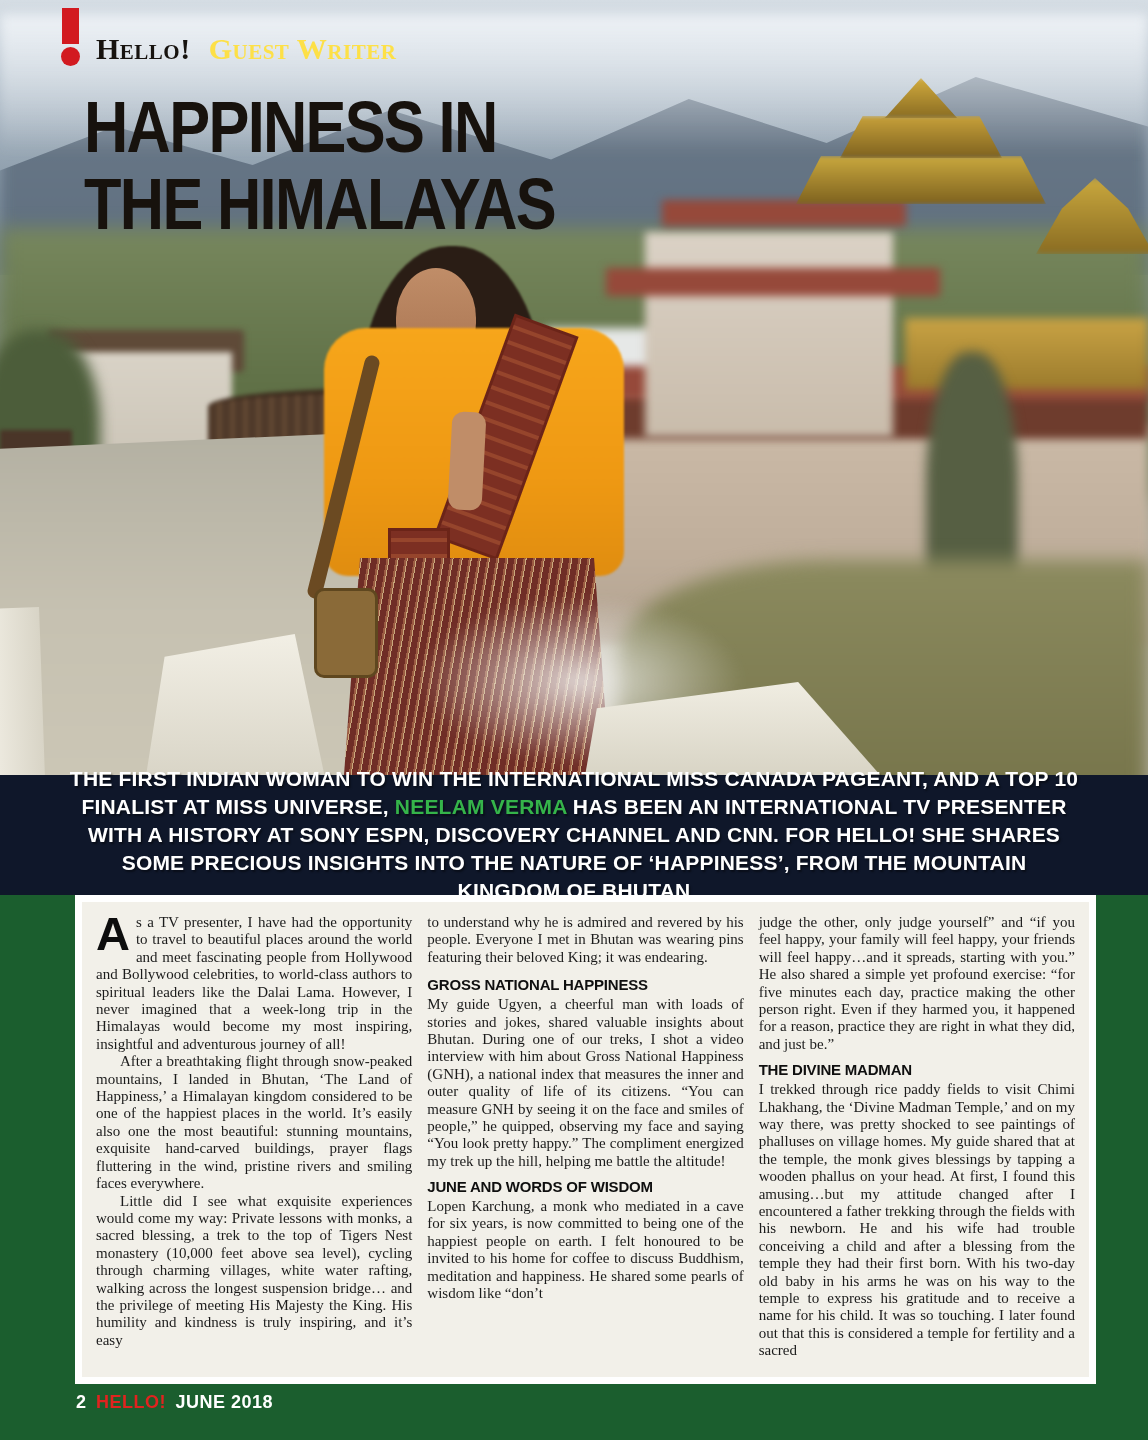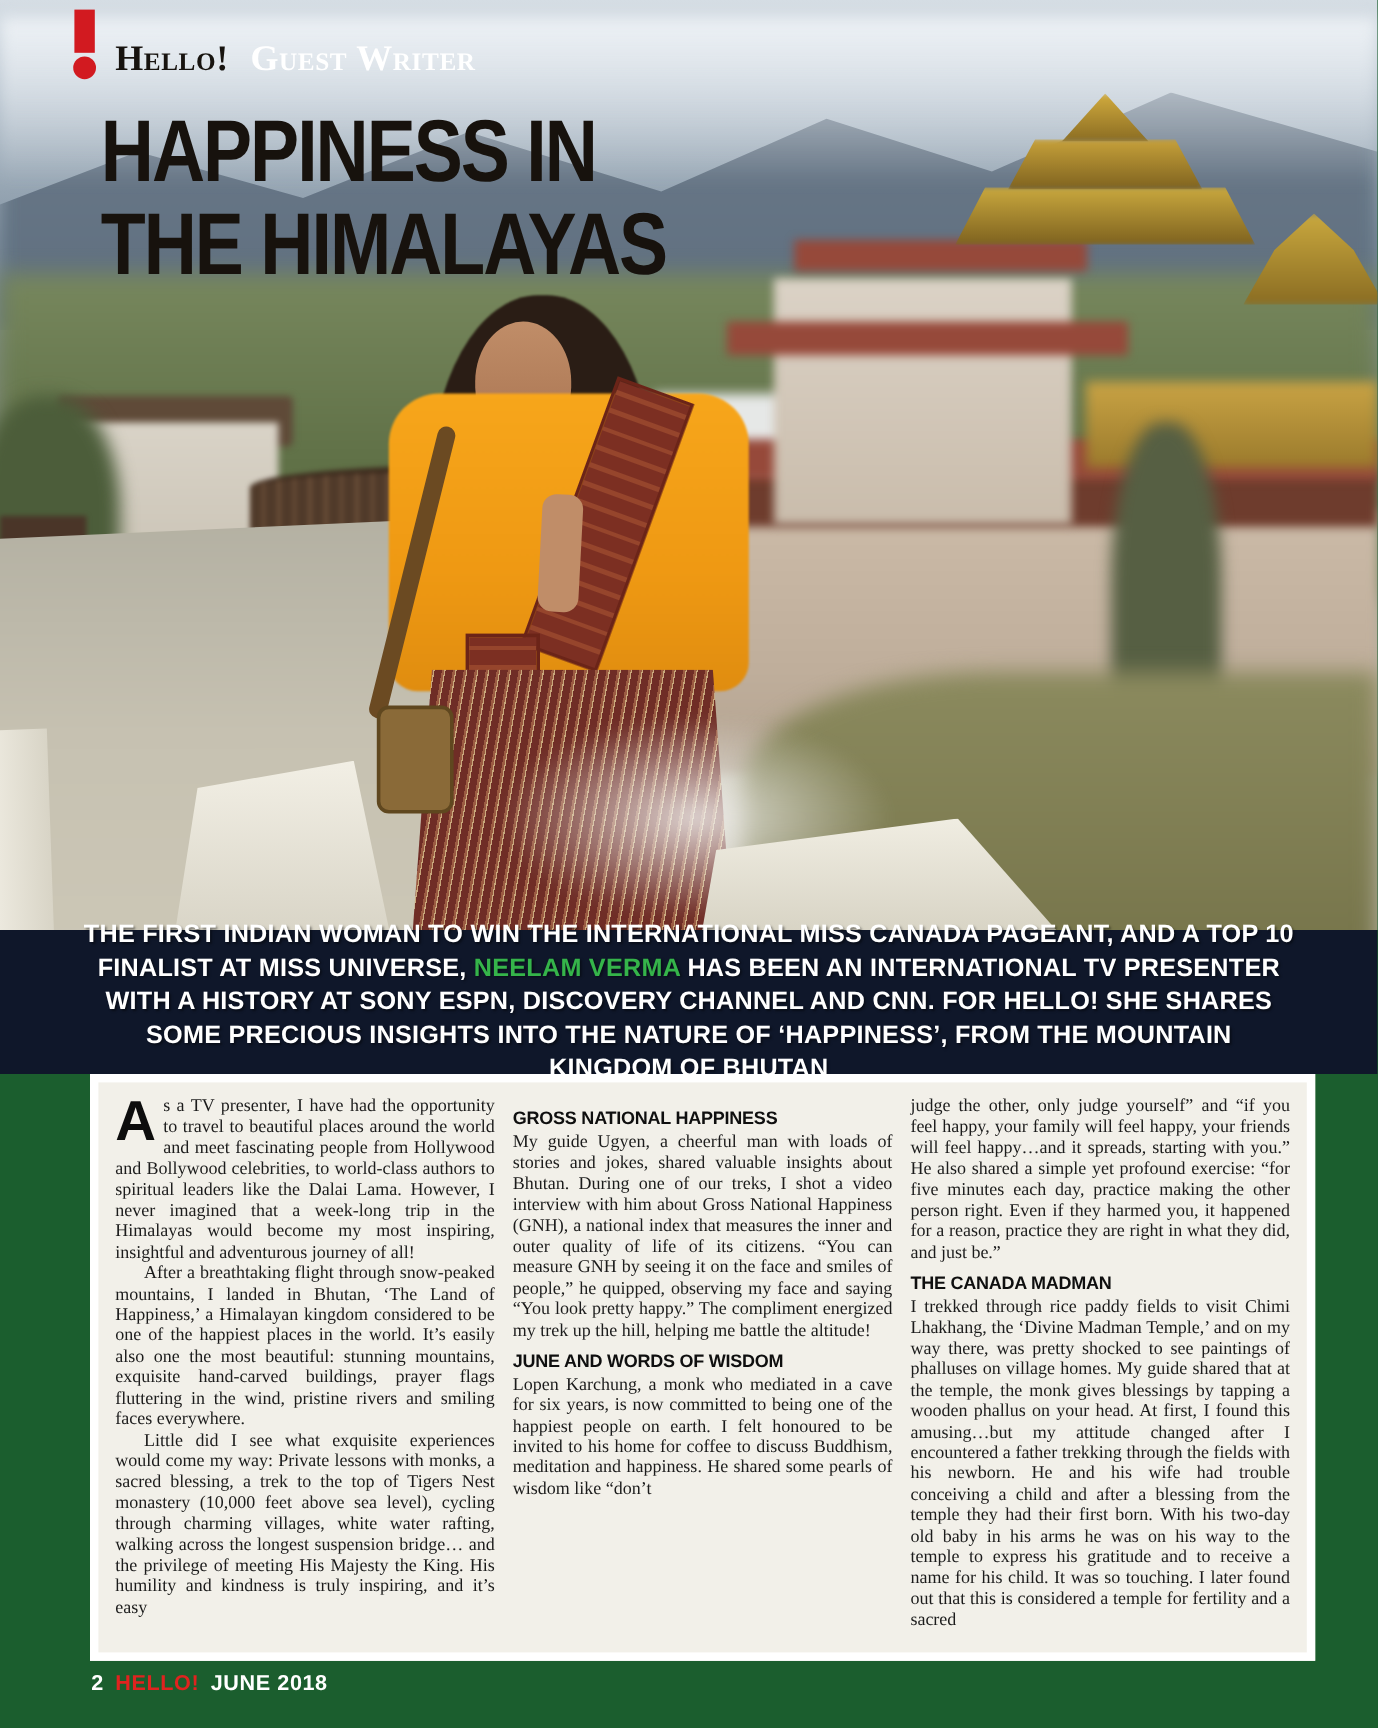--- a/index.html
+++ b/index.html
@@ -82,21 +82,21 @@
     background:linear-gradient(180deg,#f0ede2,#d8d4c5); clip-path:polygon(4% 28%,72% 0,100% 100%,0 100%); }
 
   
   .masthead { position:absolute; top:8px; left:58px; display:flex; align-items:flex-end; gap:12px; }
   .excl { position:relative; width:26px; height:58px; }
   .excl-bar { position:absolute; top:0; left:4px; width:17px; height:36px; background:#d21a20; }
   .excl-dot { position:absolute; bottom:0; left:3px; width:19px; height:19px; border-radius:50%; background:#d21a20; }
   .masthead-text { font-family:"Liberation Serif",serif; font-variant:small-caps; font-weight:bold;
     font-size:30px; line-height:1; letter-spacing:.5px; white-space:nowrap; padding-bottom:2px; }
   .mh-brand { color:#17130f; }
-  .mh-section { color:#ffffff; margin-left:10px;font-family:Liberation Serif, serif; }
+  .mh-section { color:#fde047; margin-left:10px;font-family:Liberation Serif, serif; }
 
   
   .headline { position:absolute; top:88px; left:84px; color:#17120d;
     font-weight:bold; font-size:73px; line-height:77px; letter-spacing:-2px;
     transform:scaleX(0.84); transform-origin:0 0; white-space:nowrap; }
 
   
   .banner { position:absolute; top:775px; left:0; width:1148px; height:120px; background:#0f172a;
     display:flex; align-items:center; justify-content:center; }
   .banner-text { max-width:1010px; text-align:center; color:#ffffff; font-weight:bold;
@@ -193,28 +193,29 @@
   </div>
 </div>
 
 <div class="panel">
   <div class="col">
     <p><span class="dropcap">A</span><span>s a TV presenter, I have had the opportunity to travel to beautiful places around the world and meet fascinating people from Hollywood and Bollywood celebrities, to world-class authors to spiritual leaders like the Dalai Lama. However, I never imagined that a week-long trip in the Himalayas would become my most inspiring, insightful and adventurous journey of all!</span></p>
     <p class="indent">After a breathtaking flight through snow-peaked mountains, I landed in Bhutan, ‘The Land of Happiness,’ a Himalayan kingdom considered to be one of the happiest places in the world. It’s easily also one the most beautiful: stunning mountains, exquisite hand-carved buildings, prayer flags fluttering in the wind, pristine rivers and smiling faces everywhere.</p>
     <p class="indent">Little did I see what exquisite experiences would come my way: Private lessons with monks, a sacred blessing, a trek to the top of Tigers Nest monastery (10,000 feet above sea level), cycling through charming villages, white water rafting, walking across the longest suspension bridge… and the privilege of meeting His Majesty the King. His humility and kindness is truly inspiring, and it’s easy</p>
   </div>
   <div class="col">
+    <p>to understand why he is admired and revered by his people. Everyone I met in Bhutan was wearing pins featuring their beloved King; it was endearing.</p>
     <div class="subhead first">GROSS NATIONAL HAPPINESS</div>
     <p>My guide Ugyen, a cheerful man with loads of stories and jokes, shared valuable insights about Bhutan. During one of our treks, I shot a video interview with him about Gross National Happiness (GNH), a national index that measures the inner and outer quality of life of its citizens. “You can measure GNH by seeing it on the face and smiles of people,” he quipped, observing my face and saying “You look pretty happy.” The compliment energized my trek up the hill, helping me battle the altitude!</p>
     <div class="subhead">JUNE AND WORDS OF WISDOM</div>
     <p>Lopen Karchung, a monk who mediated in a cave for six years, is now committed to being one of the happiest people on earth. I felt honoured to be invited to his home for coffee to discuss Buddhism, meditation and happiness. He shared some pearls of wisdom like “don’t</p>
   </div>
   <div class="col">
     <p>judge the other, only judge yourself” and “if you feel happy, your family will feel happy, your friends will feel happy…and it spreads, starting with you.” He also shared a simple yet profound exercise: “for five minutes each day, practice making the other person right. Even if they harmed you, it happened for a reason, practice they are right in what they did, and just be.”</p>
-    <div class="subhead">THE CANADA MADMAN</div>
+    <div class="subhead">THE DIVINE MADMAN</div>
     <p>I trekked through rice paddy fields to visit Chimi Lhakhang, the ‘Divine Madman Temple,’ and on my way there, was pretty shocked to see paintings of phalluses on village homes. My guide shared that at the temple, the monk gives blessings by tapping a wooden phallus on your head. At first, I found this amusing…but my attitude changed after I encountered a father trekking through the fields with his newborn. He and his wife had trouble conceiving a child and after a blessing from the temple they had their first born. With his two-day old baby in his arms he was on his way to the temple to express his gratitude and to receive a name for his child. It was so touching. I later found out that this is considered a temple for fertility and a sacred</p>
   </div>
 </div>
 
 <div class="footer">
   <span class="ft-num">2</span>
   <span class="ft-brand">HELLO!</span>
   <span class="ft-issue">JUNE 2018</span>
 </div>
 

